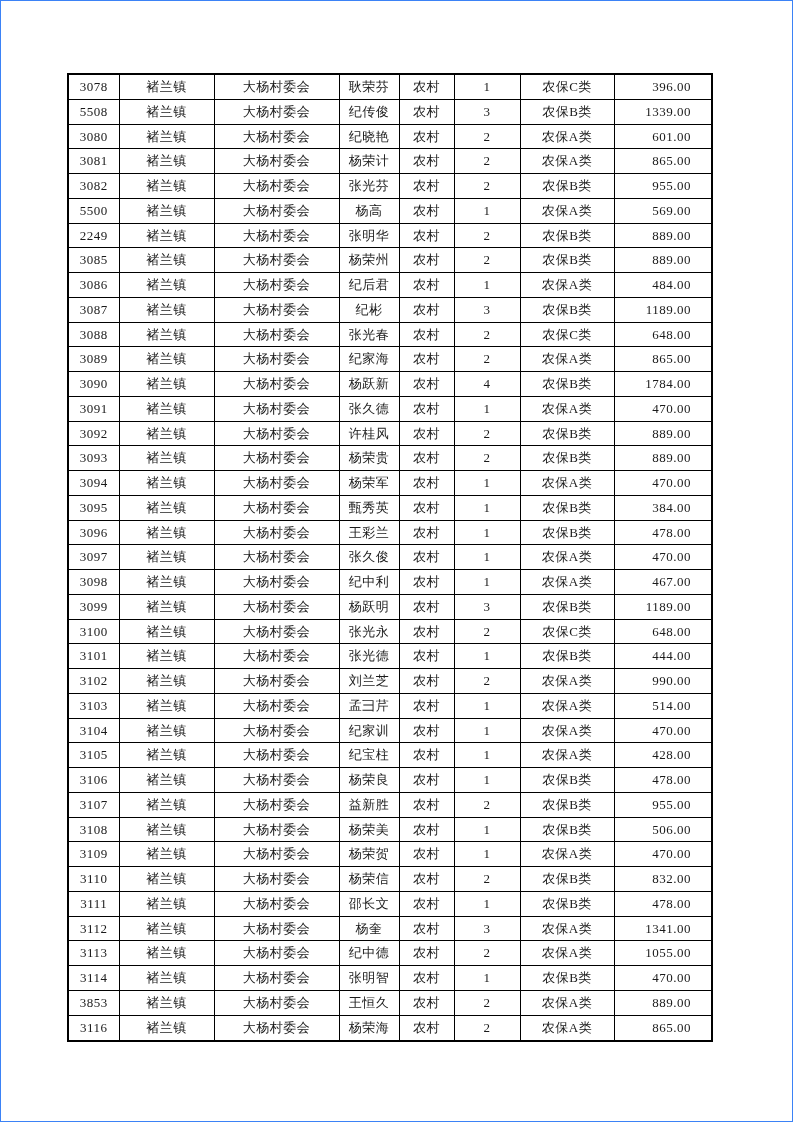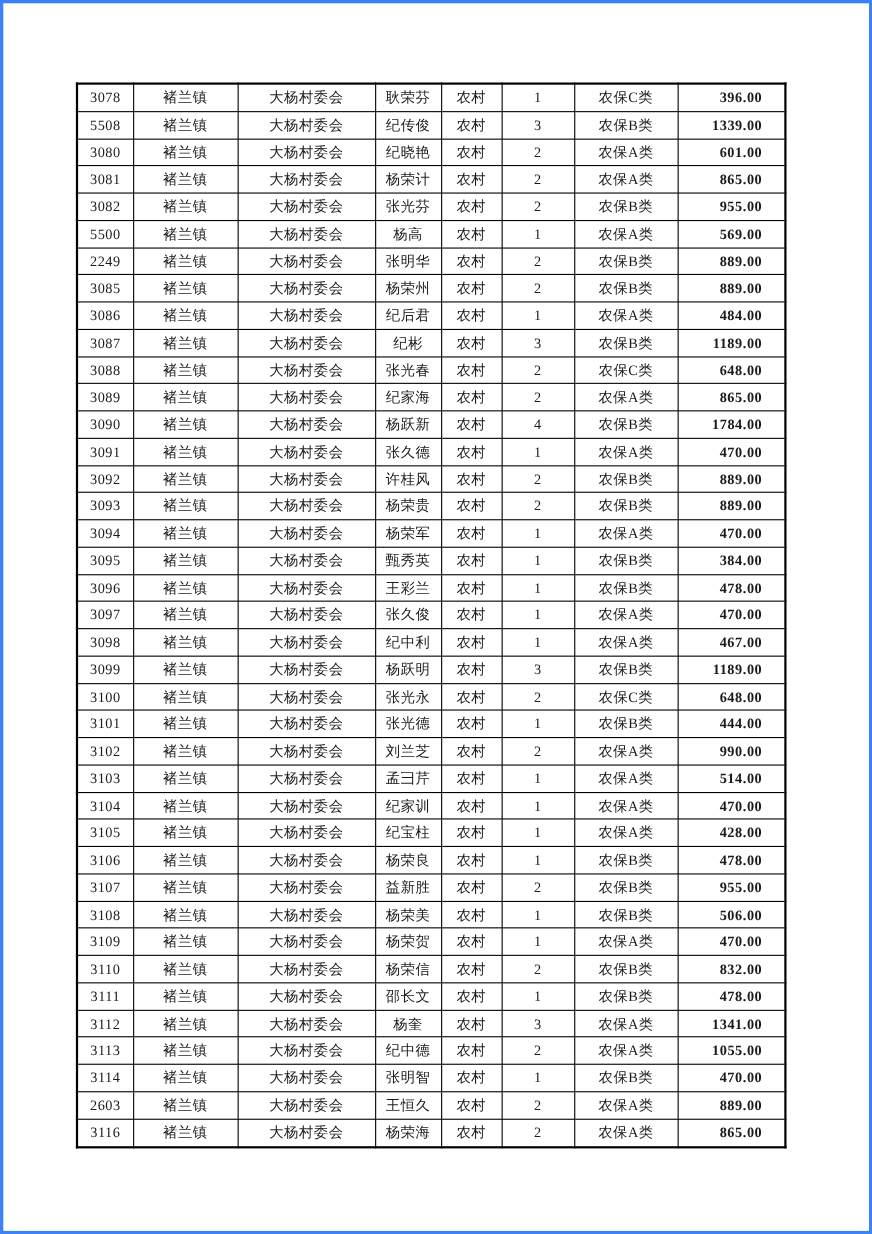--- a/index.html
+++ b/index.html
@@ -7,21 +7,21 @@
   body {
     font-family: "Liberation Serif", "DejaVu Serif", serif;
     color: #1a1a1a;
     position: relative;
   }
   .page {
     position: absolute;
     left: 0; top: 0;
     width: 793px; height: 1122px;
     background: #ffffff;
-    border: 3px solid #3b82f6; 
+    border: 1px solid #3b82f6; 
   }
   table.doc-table {
     position: absolute;
     left: 66px;
     top: 72px;
     width: 644px;
     height: 969px;
     border-collapse: collapse;
     table-layout: fixed;
     border: 2px solid #000000;
@@ -42,21 +42,20 @@
   .col-village  { width: 125px; }
   .col-name     { width: 60px; }
   .col-area     { width: 55px; }
   .col-count    { width: 66px; }
   .col-category { width: 94px; }
   .col-amount   { width: 98px; }
   table.doc-table td.cell-amount {
     text-align: right;
     padding-right: 20px;
     letter-spacing: 0.5px;
-    font-weight: bold;
   }
   table.doc-table td.cell-id,
   table.doc-table td.cell-count {
     font-family: "Liberation Serif", "DejaVu Serif", serif;
   }
 </style>
 </head>
 <body>
 
 <div class="page">
@@ -436,21 +435,21 @@
           <td class="cell-id">3114</td>
           <td class="cell-town">褚兰镇</td>
           <td class="cell-village">大杨村委会</td>
           <td class="cell-name">张明智</td>
           <td class="cell-area">农村</td>
           <td class="cell-count">1</td>
           <td class="cell-category">农保B类</td>
           <td class="cell-amount">470.00</td>
         </tr>
         <tr>
-          <td class="cell-id">2603</td>
+          <td class="cell-id">3853</td>
           <td class="cell-town">褚兰镇</td>
           <td class="cell-village">大杨村委会</td>
           <td class="cell-name">王恒久</td>
           <td class="cell-area">农村</td>
           <td class="cell-count">2</td>
           <td class="cell-category">农保A类</td>
           <td class="cell-amount">889.00</td>
         </tr>
         <tr>
           <td class="cell-id">3116</td>

